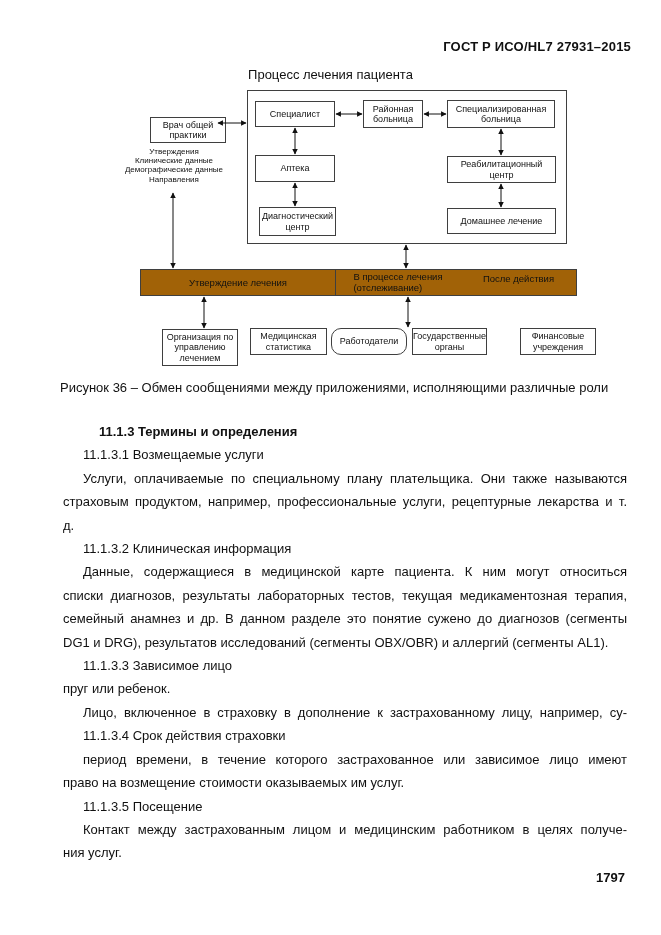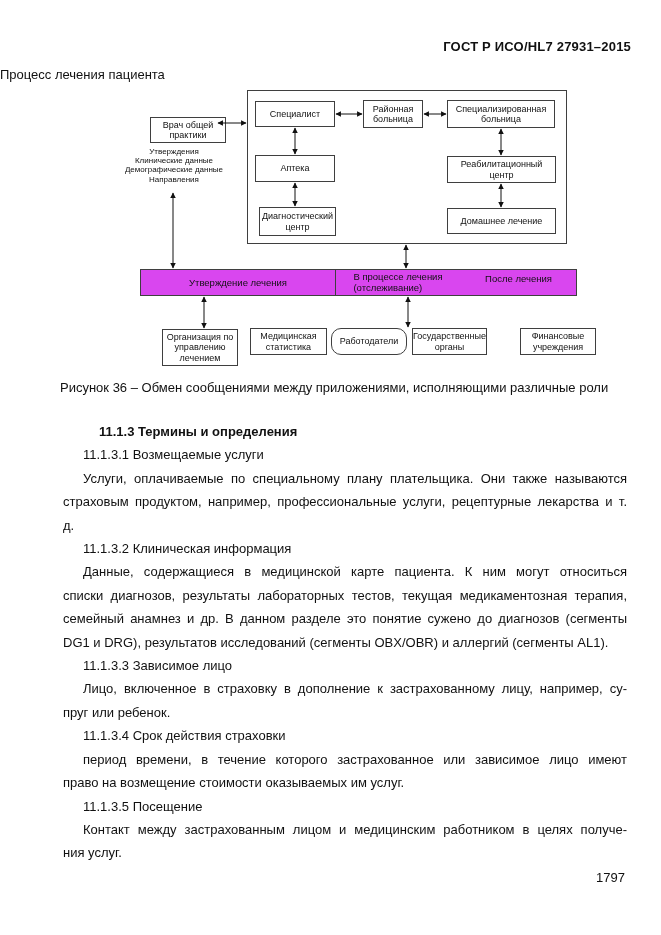--- a/index.html
+++ b/index.html
@@ -5,39 +5,39 @@
   html,body{margin:0;padding:0;background:#ffffff;}
   .page{
     position:relative;width:661px;height:935px;background:#ffffff;
     font-family:"Liberation Sans",sans-serif;color:#111;overflow:hidden;
   }
   .doc-header{
     position:absolute;top:39px;right:30px;font-size:13px;font-weight:bold;
     letter-spacing:.2px;white-space:nowrap;
   }
   .fig-title{
-    position:absolute;top:67px;left:0;width:661px;text-align:left;font-size:13px;
+    position:absolute;top:67px;left:0;width:661px;text-align:center;font-size:13px;
   }
   .diagram{position:absolute;left:0;top:0;width:661px;height:420px;}
   .outer-box{
     position:absolute;left:247px;top:90px;width:320px;height:154px;
     border:1px solid #3f3f3f;box-sizing:border-box;background:transparent;z-index:1;
   }
   .dbox{
     position:absolute;border:1px solid #3f3f3f;background:#fff;box-sizing:border-box;
     display:flex;align-items:center;justify-content:center;text-align:center;
     font-size:9px;line-height:10.5px;white-space:pre-line;z-index:2;color:#111;
   }
   .annot{
     position:absolute;left:108px;top:147px;width:132px;text-align:center;
     font-size:8px;line-height:9.2px;white-space:pre-line;color:#111;
   }
   .band{
     position:absolute;left:140px;top:269px;width:437px;height:27px;
-    border:1px solid #3f3f3f;box-sizing:border-box;background:#d946ef;z-index:2;
+    border:1px solid #3f3f3f;box-sizing:border-box;background:#a16207;z-index:2;
   }
   .band-divider{position:absolute;left:194px;top:0;width:1px;height:100%;background:#3f3f3f;}
   .band-left{
     position:absolute;left:0;top:0;width:194px;height:100%;
     display:flex;align-items:center;justify-content:center;font-size:9.5px;
   }
   .band-mid{
     position:absolute;left:198px;top:0;width:118px;height:100%;
     display:flex;align-items:center;justify-content:center;
     font-size:9.5px;line-height:10.5px;white-space:pre-line;
@@ -50,21 +50,21 @@
   .content{
     position:absolute;left:63px;top:420px;width:564px;
     font-size:13px;line-height:23.4px;
   }
   .t-heading{font-weight:bold;text-indent:36px;}
   .t-sub{text-indent:20px;}
   .t-line{text-align:left;}
   .t-first{text-indent:20px;}
   .t-just{text-align:justify;text-align-last:justify;}
   .page-number{
-    position:absolute;right:36px;top:870px;font-size:13px;font-weight:normal;
+    position:absolute;right:36px;top:870px;font-size:13px;font-weight:bold;
   }
 </style>
 </head>
 <body>
 
 <div class="page">
 
   <div class="doc-header">ГОСТ Р ИСО/HL7 27931–2015</div>
 
   <div class="diagram">
@@ -99,21 +99,21 @@
 органы</div>
         <div class="dbox" style="left: 520px; top: 328px; width: 76px; height: 27px;">Финансовые
 учреждения</div>
       </div>
 
     <div class="band">
       <div class="band-divider"></div>
       <div class="band-left">Утверждение лечения</div>
       <div class="band-mid">В процессе лечения
 (отслеживание)</div>
-      <div class="band-right">После лечения</div>
+      <div class="band-right">После действия</div>
     </div>
 
     <div class="arrow-layer"><svg width="661" height="935" viewBox="0 0 661 935" xmlns="http://www.w3.org/2000/svg">
     <defs>
       <marker id="ah" viewBox="0 0 10 10" refX="9" refY="5" markerWidth="5.5" markerHeight="5.5" orient="auto-start-reverse">
         <path d="M0,0 L10,5 L0,10 z" fill="#111"></path>
       </marker>
     </defs>
           <line x1="218" y1="123" x2="246" y2="123" stroke="#111" stroke-width="1" marker-start="url(#ah)" marker-end="url(#ah)"></line>
           <line x1="336" y1="114" x2="362" y2="114" stroke="#111" stroke-width="1" marker-start="url(#ah)" marker-end="url(#ah)"></line>
@@ -136,22 +136,22 @@
       <div class="t-sub">11.1.3.1 Возмещаемые услуги</div>
       <div class="t-line t-first t-just">Услуги, оплачиваемые по специальному плану плательщика. Они также называются</div>
       <div class="t-line t-just">страховым продуктом, например, профессиональные услуги, рецептурные лекарства и т.</div>
       <div class="t-line">д.</div>
       <div class="t-sub">11.1.3.2 Клиническая информация</div>
       <div class="t-line t-first t-just">Данные, содержащиеся в медицинской карте пациента. К ним могут относиться</div>
       <div class="t-line t-just">списки диагнозов, результаты лабораторных тестов, текущая медикаментозная терапия,</div>
       <div class="t-line t-just">семейный анамнез и др. В данном разделе это понятие сужено до диагнозов (сегменты</div>
       <div class="t-line">DG1 и DRG), результатов исследований (сегменты OBX/OBR) и аллергий (сегменты AL1).</div>
       <div class="t-sub">11.1.3.3 Зависимое лицо</div>
+      <div class="t-line">пруг или ребенок.</div>
       <div class="t-line t-first t-just">Лицо, включенное в страховку в дополнение к застрахованному лицу, например, су-</div>
-      <div class="t-line">пруг или ребенок.</div>
       <div class="t-sub">11.1.3.4 Срок действия страховки</div>
       <div class="t-line t-first t-just">период времени, в течение которого застрахованное или зависимое лицо имеют</div>
       <div class="t-line">право на возмещение стоимости оказываемых им услуг.</div>
       <div class="t-sub">11.1.3.5 Посещение</div>
       <div class="t-line t-first t-just">Контакт между застрахованным лицом и медицинским работником в целях получе-</div>
       <div class="t-line">ния услуг.</div>
     </div>
 
   <div class="page-number">1797</div>
 </div>

